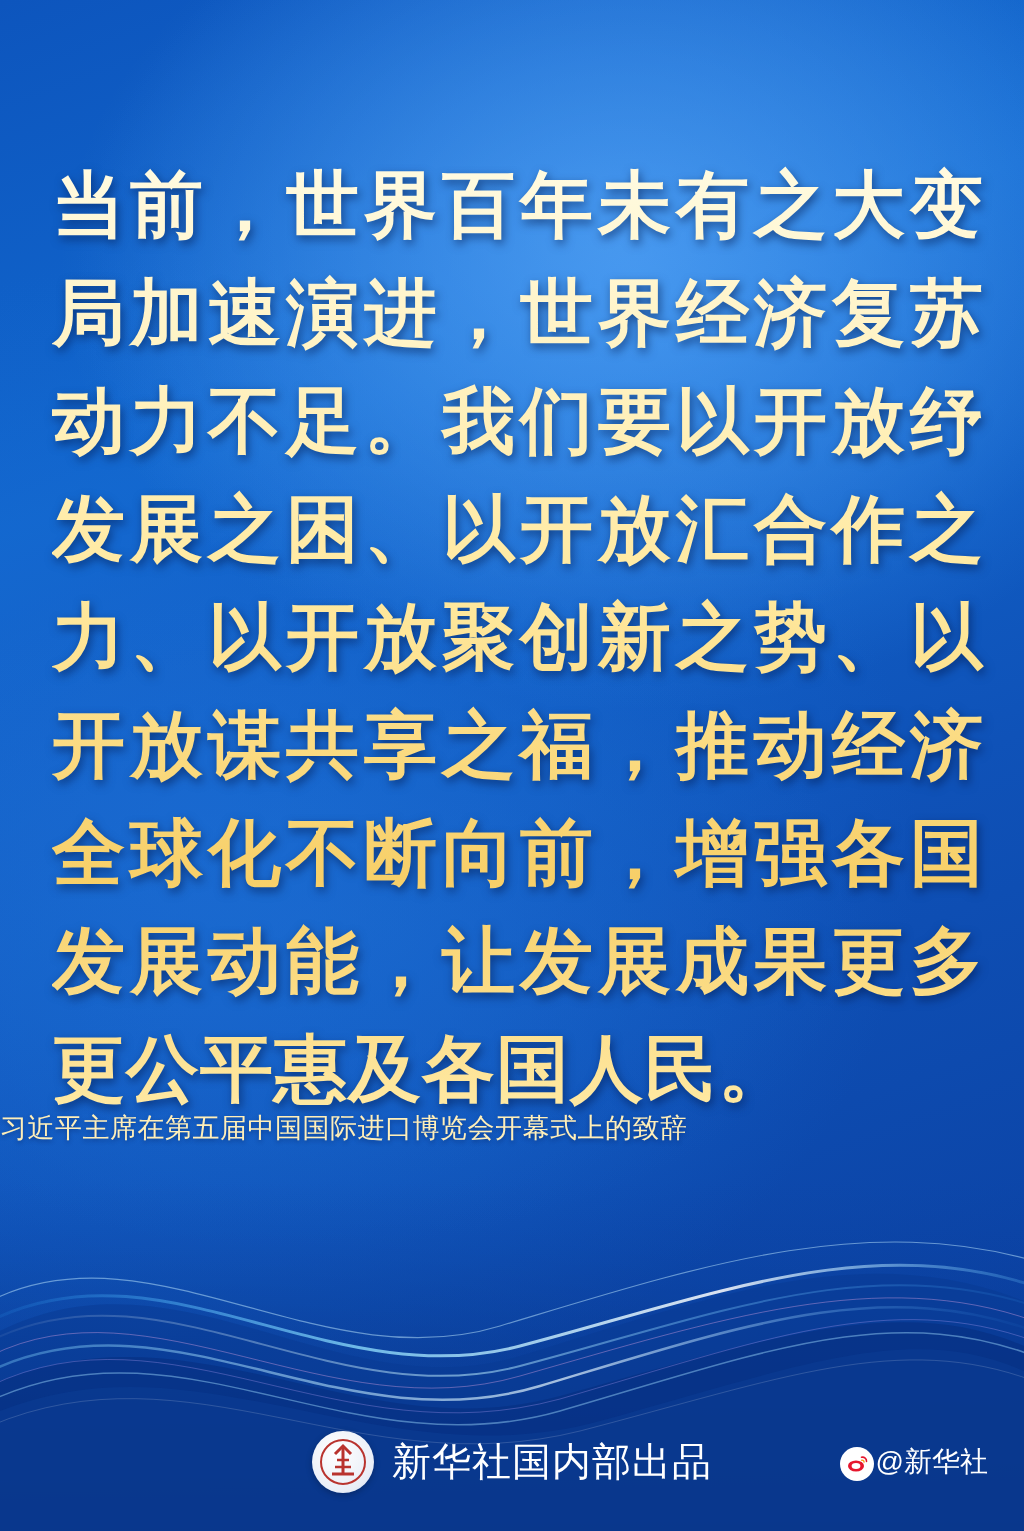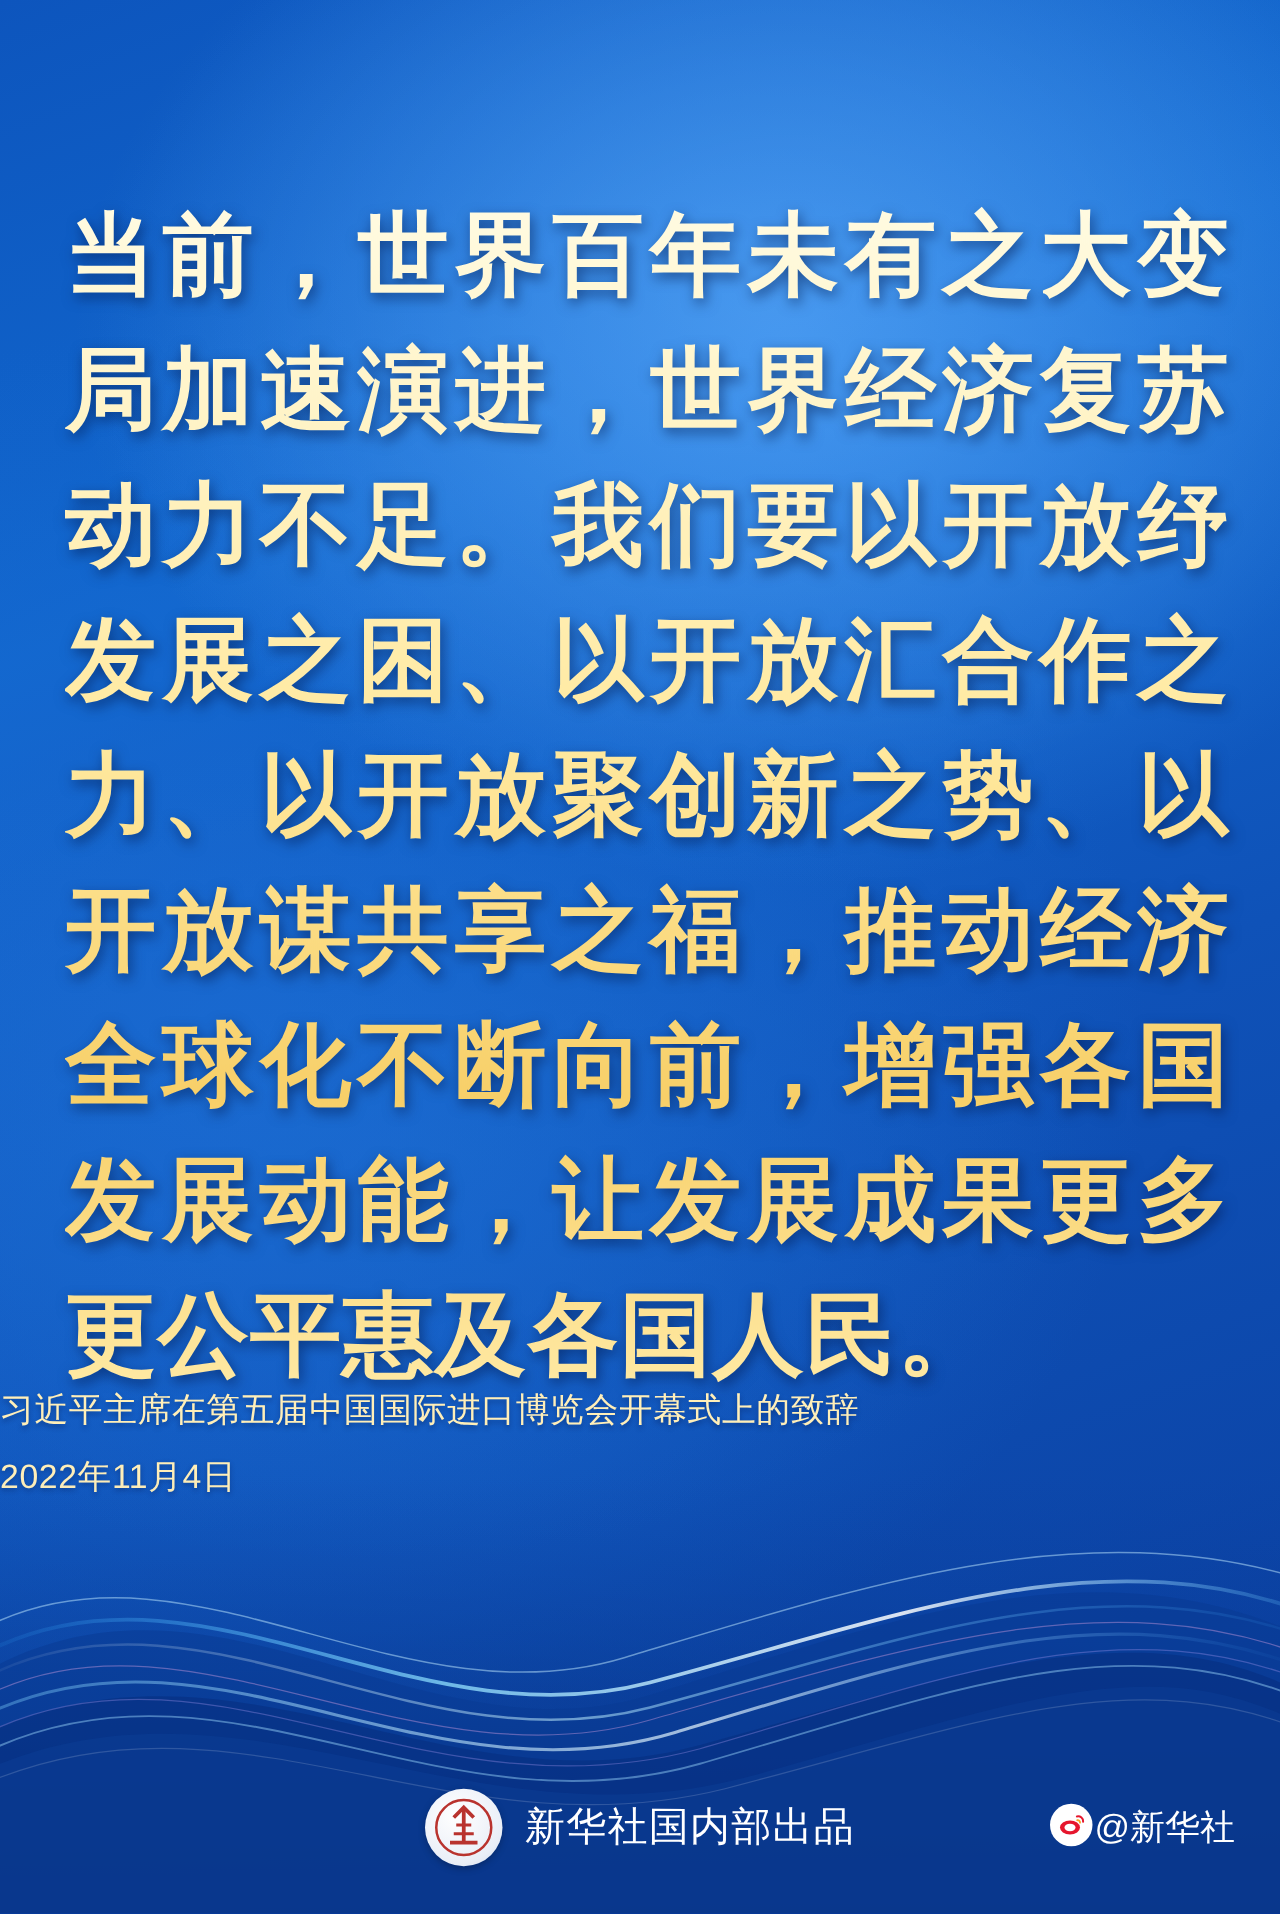--- a/index.html
+++ b/index.html
@@ -125,30 +125,30 @@
     height: 62px;
     border-radius: 50%;
     background: radial-gradient(circle at 40% 35%, #ffffff 0%, #e9eef7 70%, #cfd8e8 100%);
     display: flex;
     align-items: center;
     justify-content: center;
     box-shadow: 0 2px 6px rgba(0,0,0,0.25);
   }
   .xinhua-logo svg { display:block; }
   .footer-text {
-    font-size: 32px;
+    font-size: 39px;
     color: #ffffff;
     letter-spacing: 1px;
   }
   .weibo-handle {
     position: absolute;
     right: 36px;
     top: 30px;
     display: flex;
-    align-items: flex-start;
+    align-items: flex-end;
     gap: 2px;
   }
   .weibo-icon {
     width: 34px;
     height: 34px;
     border-radius: 50%;
     background: #ffffff;
     display: flex;
     align-items: center;
     justify-content: center;
@@ -165,21 +165,20 @@
 
   <div class="glow-a"></div>
   <div class="glow-b"></div>
 
   <div class="quote-area">
     <p class="quote">当前，世界百年未有之大变局加速演进，世界经济复苏动力不足。我们要以开放纾发展之困、以开放汇合作之力、以开放聚创新之势、以开放谋共享之福，推动经济全球化不断向前，增强各国发展动能，让发展成果更多更公平惠及各国人民。</p>
   </div>
 
   <div class="attribution">
     <div class="attrib-line1">习近平主席在第五届中国国际进口博览会开幕式上的致辞</div>
-    <div class="attrib-line2">2022年11月4日</div>
   </div>
 
   <div class="wave-band">
     <svg viewBox="0 0 1024 350" preserveAspectRatio="none" aria-hidden="true">
       <defs>
         <linearGradient id="wg1" x1="0" y1="0" x2="1" y2="0">
           <stop offset="0%" stop-color="#2ea8ff" stop-opacity="0.1"></stop>
           <stop offset="35%" stop-color="#8fe0ff" stop-opacity="0.75"></stop>
           <stop offset="70%" stop-color="#ffffff" stop-opacity="0.85"></stop>
           <stop offset="100%" stop-color="#66c8ff" stop-opacity="0.2"></stop>

